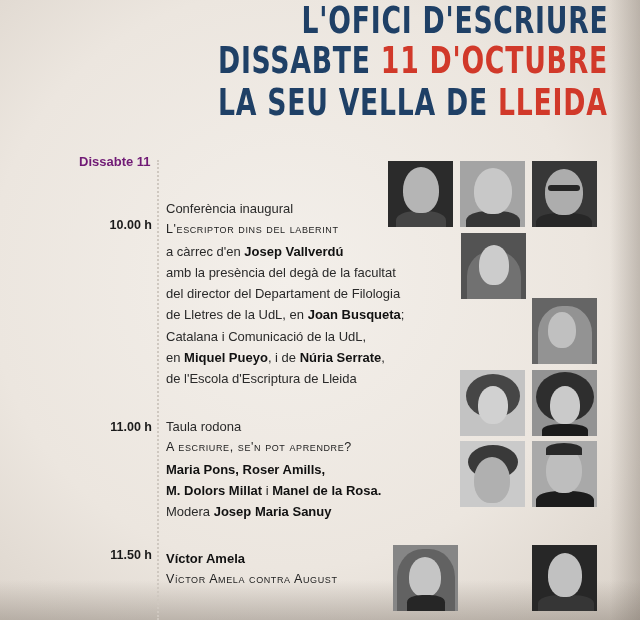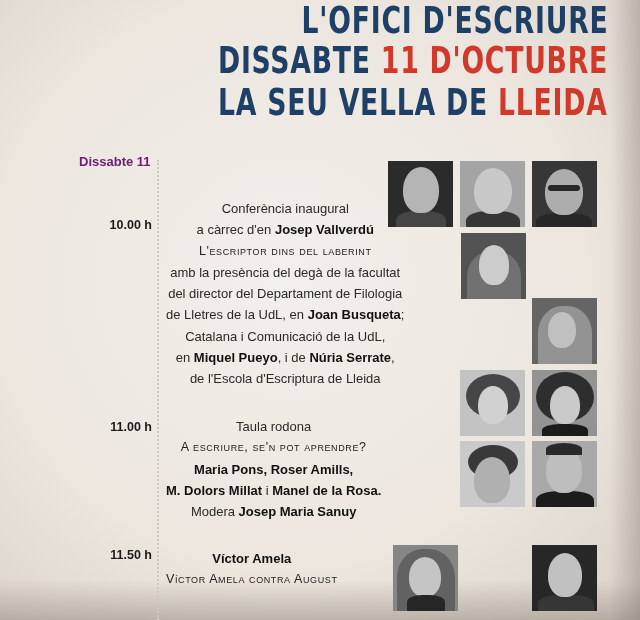--- a/index.html
+++ b/index.html
@@ -18,21 +18,21 @@
   .hline { display:block; height:44px; font-size:38px; line-height:44px; transform:scaleX(0.78); transform-origin:right center; white-space:nowrap; }
   .blue { color:#1f4066; }
   .red { color:#d1392a; }
   .hline1 { position:absolute; right:0; top:-2px; }
   .hline2 { position:absolute; right:0; top:38px; }
   .hline3 { position:absolute; right:0; top:80px; }
   .day { position:absolute; left:79px; top:154px; font-size:13px; font-weight:bold; color:#701a75; font-family:"Liberation Sans", sans-serif; }
   .rule { position:absolute; left:157px; top:160px; width:0; height:460px; border-left:2px dotted #cfc8c0; }
   .time { position:absolute; left:96px; width:56px; text-align:right; font-size:12.5px; font-weight:bold; color:#1a1a1a; font-family:"Liberation Sans", sans-serif; }
   .block { position:absolute; left:166px; font-family:"Liberation Sans", sans-serif; font-size:13px; color:#2a2a2a; }
-  .ln { height:21.3px; line-height:21.3px; white-space:nowrap;text-align:center; }
+  .ln { height:21.3px; line-height:21.3px; white-space:nowrap; }
   .b { font-weight:bold; color:#111; }
   .sc { font-variant:small-caps; letter-spacing:0.6px; font-size:12.5px; color:#222; }
   .photo { position:absolute; width:65px; height:66px; overflow:hidden; filter: grayscale(100%); }
   .photo .bg { position:absolute; inset:0; }
   .photo .head { position:absolute; border-radius:50% 50% 45% 45%; }
   .photo .body { position:absolute; border-radius:40% 40% 0 0; }
 </style>
 </head>
 <body>
 
@@ -44,22 +44,22 @@
   <span class="hline hline2"><span class="blue">DISSABTE </span><span class="red">11 D'OCTUBRE</span></span>
   <span class="hline hline3"><span class="blue">LA SEU VELLA DE </span><span class="red">LLEIDA</span></span>
 </div>
 
 <div class="day">Dissabte 11</div>
 <div class="rule"></div>
 
 <div class="time" style="top:218px;">10.00 h</div>
 <div class="block" style="top:198px;">
   <div class="ln">Conferència inaugural</div>
+  <div class="ln sc">L'escriptor dins del laberint</div>
   <div class="ln"><span>a càrrec d'en </span><span class="b">Josep Vallverdú</span></div>
-  <div class="ln sc">L'escriptor dins del laberint</div>
   <div class="ln">amb la presència del degà de la facultat</div>
   <div class="ln">del director del Departament de Filologia</div>
   <div class="ln"><span>de Lletres de la UdL, en </span><span class="b">Joan Busqueta</span><span>;</span></div>
   <div class="ln">Catalana i Comunicació de la UdL,</div>
   <div class="ln"><span>en </span><span class="b">Miquel Pueyo</span><span>, i de </span><span class="b">Núria Serrate</span><span>,</span></div>
   <div class="ln">de l'Escola d'Escriptura de Lleida</div>
 </div>
 
 <div class="time" style="top:420px;">11.00 h</div>
 <div class="block" style="top:416px;">

